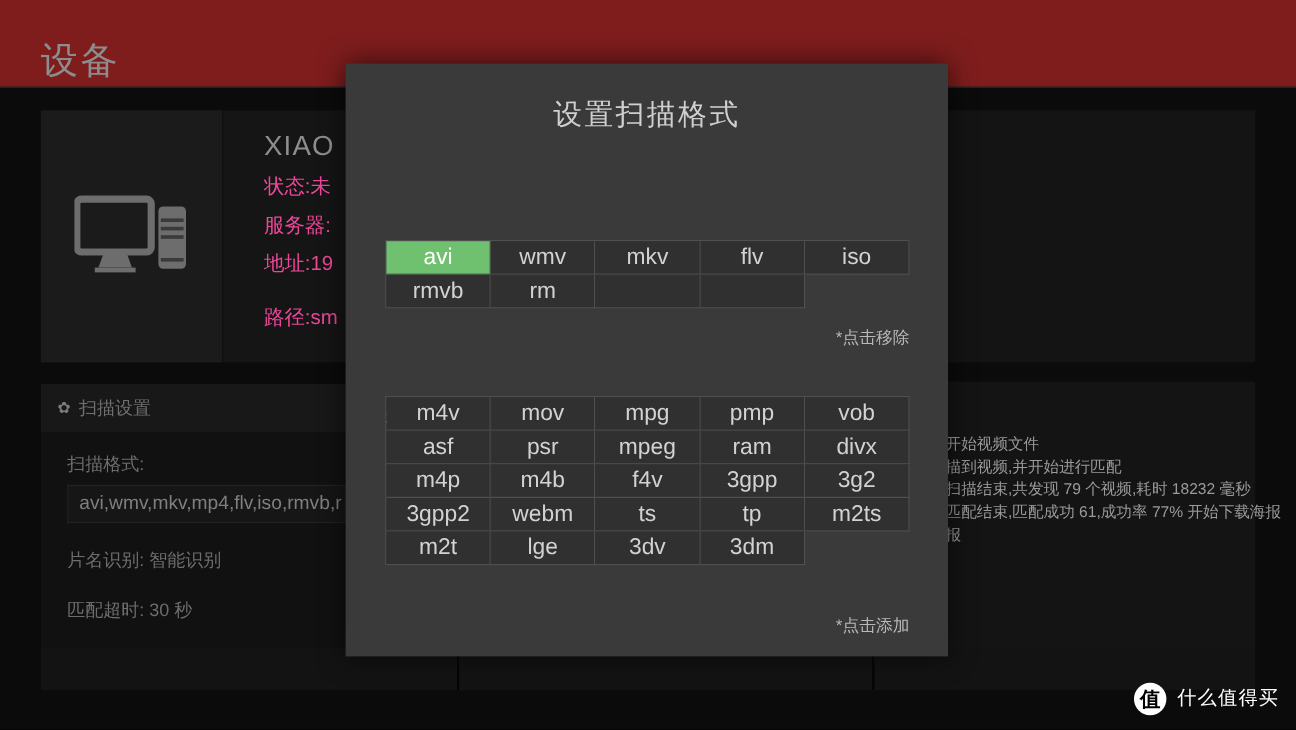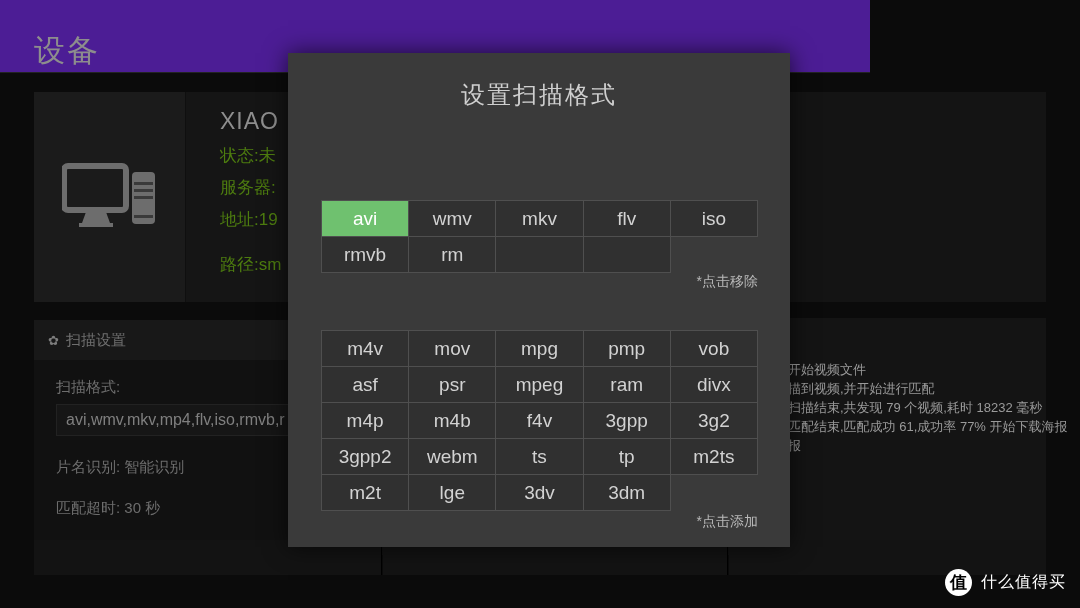--- a/index.html
+++ b/index.html
@@ -8,41 +8,41 @@
     background:#000;
     font-family:"Liberation Sans","DejaVu Sans",sans-serif;
     position:relative;
     -webkit-font-smoothing:antialiased;
   }
 
   
   #app-bg { position:absolute; inset:0; background:#0b0b0b; }
 
   #topbar {
-    position:absolute; left:0; top:0; width:870px; height:73px;
-    background:#4c1d95;
+    position:absolute; left:0; top:0; width:1080px; height:73px;
+    background:#7f1d1d;
     border-bottom:1px solid #232323;
   }
   #app-title {
     position:absolute; left:34px; top:30px;
     font-size:31px; color:#8d8d8d; letter-spacing:2px;
   }
 
   #device-card {
     position:absolute; left:34px; top:92px; width:752px; height:210px;
     background:#151515;
   }
   #device-icon-cell {
     position:absolute; left:0; top:0; width:152px; height:210px;
     background:#1b1b1b; border-right:1px solid #0f0f0f;
     display:flex; align-items:center; justify-content:center;
   }
   #device-info { position:absolute; left:186px; top:16px; }
   #device-name { font-size:23px; color:#8e8e8e; letter-spacing:1px; }
-  .dev-line { font-size:17px; color:#4d7c0f; margin-top:9px; }
+  .dev-line { font-size:17px; color:#ec4899; margin-top:9px; }
   .dev-line.gap { margin-top:22px; }
 
   #scan-panel {
     position:absolute; left:34px; top:320px; width:752px; height:235px;
     background:#111111;
   }
   #scan-head {
     height:40px; background:#181818;
     display:flex; align-items:center; padding-left:14px;
     font-size:15px; color:#6f6f6f;
@@ -93,21 +93,21 @@
   .hint {
     position:absolute; font-size:14px; color:#b8b8b8; text-align:right;
   }
 
   .fmt-grid {
     position:absolute; left:33px; width:437px;
     border-left:1px solid #4f4f4f; border-top:1px solid #4f4f4f;
     display:grid; grid-template-columns:repeat(5, 1fr);
   }
   .fmt-cell {
-    height:36px;
+    height:28px;
     border-right:1px solid #4f4f4f; border-bottom:1px solid #4f4f4f;
     background:#303030;
     display:flex; align-items:center; justify-content:center;
     font-size:19px; color:#d2d2d2;
   }
   .fmt-cell.empty { background:#303030; }
   .fmt-cell.selected { background:#6fc16f; color:#ffffff; }
 
   #grid-selected { top:147px; }
   #grid-unselected { top:277px; }

